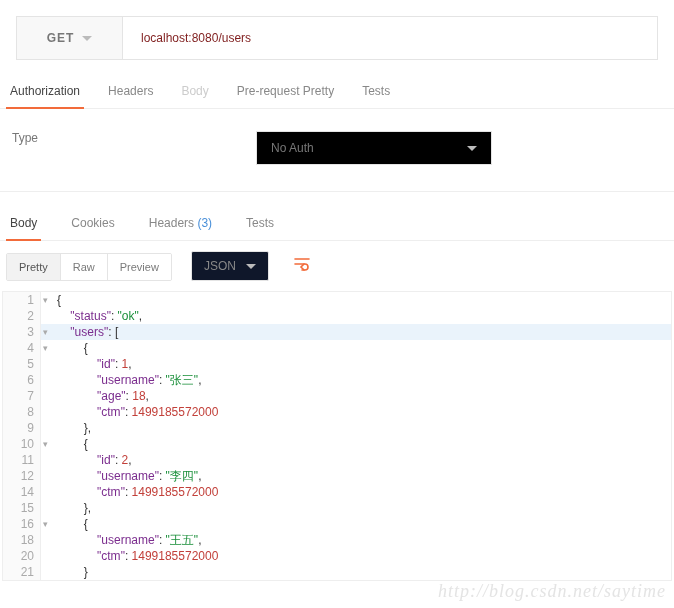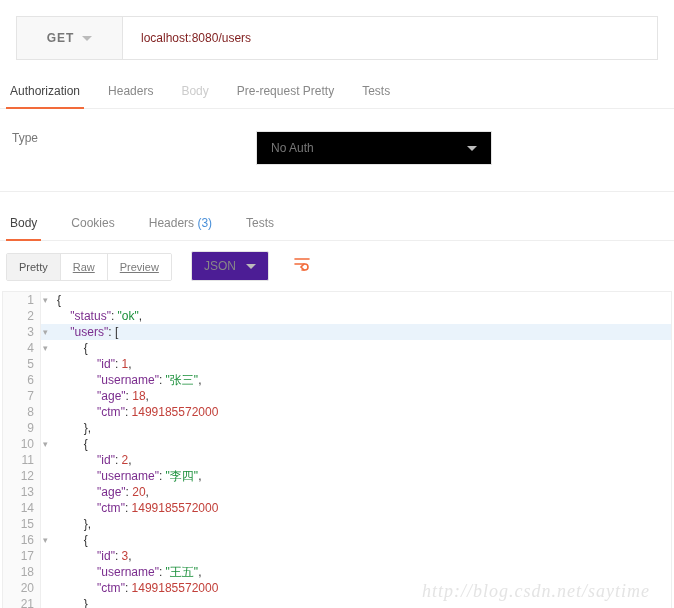--- a/index.html
+++ b/index.html
@@ -20,35 +20,35 @@
   .type-select { width: 236px; height: 34px; border: 1px solid #e4e4e4; background: #000000; display: flex; align-items: center; justify-content: space-between; padding: 0 14px; color: #777; cursor: pointer; }
   .resp-tabs { display: flex; gap: 30px; padding: 0 8px; margin-top: 14px; border-bottom: 1px solid #eee; }
   .resp-tab { padding: 10px 2px 10px; font-size: 12px; color: #888; cursor: pointer; position: relative; }
   .resp-tab.active { color: #444; }
   .resp-tab.active::after { content: ""; position: absolute; left: -2px; right: -2px; bottom: -1px; height: 2px; background: #f26b3a; }
   .count { color: #4a90d9; }
   .toolbar { display: flex; align-items: flex-end; gap: 11px; padding: 10px 6px; }
   .tool-group { display: flex; border: 1px solid #e4e4e4; border-radius: 2px; overflow: hidden; }
   .tool-btn { padding: 7px 12px; font-size: 11px; color: #7a7a7a; background: #fff; cursor: pointer; }
   .tool-btn.active { background: #f2f2f2; color: #555; }
-  .tool-btn + .tool-btn { border-left: 1px solid #e4e4e4; text-decoration: underline; }
-  .json-select { display: flex; align-items: center; gap: 10px; padding: 7px 12px; border: 1px solid #e4e4e4; border-radius: 2px; background: #4c1d95; color: #888; cursor: pointer; margin-left: 8px; }
+  .tool-btn + .tool-btn { border-left: 1px solid #e4e4e4; }
+  .json-select { display: flex; align-items: center; gap: 10px; padding: 7px 12px; border: 1px solid #e4e4e4; border-radius: 2px; background: #0f172a; color: #888; cursor: pointer; margin-left: 8px; }
   .wrap-btn { display: flex; align-items: center; justify-content: center; width: 32px; height: 30px; border-radius: 2px; background: #fff; cursor: pointer; margin-left: 6px; }
   .wrap-icon { color: #f26b3a; font-size: 16px; font-weight: bold; }
   .code-area { border: 1px solid #eee; margin: 0 2px; font-family: "Consolas", "Monaco", monospace; font-size: 12px; }
   .line { display: flex; min-height: 16px; line-height: 16px; }
   .line.hl { background: #eaf3fb; }
   .gutter { width: 38px; text-align: right; padding-right: 6px; color: #aaa; background: #fafafa; border-right: 1px solid #eee; user-select: none; position: relative; }
   .fold { width: 10px; color: #aaa; font-size: 9px; padding-left: 2px; }
   .code { padding-left: 6px; white-space: pre; color: #333; }
   .k { color: #7b2d8e; } 
   .s { color: #1a8f3a; } 
   .n { color: #c2403a; } 
   .p { color: #333; }    
-  .watermark { position: absolute; right: 24px; bottom: 6px; color: #e4e4e4; font-size: 18px; font-style: italic; letter-spacing: 1px; pointer-events: none; font-family: Georgia, serif; }
+  .watermark { position: absolute; right: 8px; bottom: 6px; color: #e4e4e4; font-size: 18px; font-style: italic; letter-spacing: 1px; pointer-events: none; font-family: Georgia, serif; }
 </style>
 </head>
 <body>
 
 <div class="topbar">
   <div class="method-btn">
     <span class="label">GET</span>
     <span class="chev"></span>
   </div>
   <div class="url-box">
@@ -160,45 +160,35 @@
       <div class="gutter">11</div>
       <div class="fold"></div>
       <div class="code">            <span class="k">"<span>id</span>"</span><span class="p">: </span><span class="n">2</span><span class="p">,</span></div>
     </div>
   <div class="line">
       <div class="gutter">12</div>
       <div class="fold"></div>
       <div class="code">            <span class="k">"<span>username</span>"</span><span class="p">: </span><span class="s">"<span>李四</span>"</span><span class="p">,</span></div>
     </div>
   <div class="line">
-      <div class="gutter">13</div>
-      <div class="fold"></div>
-      <div class="code">            <span class="k">"<span>age</span>"</span><span class="p">: </span><span class="n">20</span><span class="p">,</span></div>
-    </div>
-  <div class="line">
       <div class="gutter">14</div>
       <div class="fold"></div>
       <div class="code">            <span class="k">"<span>ctm</span>"</span><span class="p">: </span><span class="n">1499185572000</span></div>
     </div>
   <div class="line">
       <div class="gutter">15</div>
       <div class="fold"></div>
       <div class="code">        <span class="p">},</span></div>
     </div>
   <div class="line">
       <div class="gutter">16</div>
       <div class="fold">▾</div>
       <div class="code">        <span class="p">{</span></div>
     </div>
   <div class="line">
-      <div class="gutter">17</div>
-      <div class="fold"></div>
-      <div class="code">            <span class="k">"<span>id</span>"</span><span class="p">: </span><span class="n">3</span><span class="p">,</span></div>
-    </div>
-  <div class="line">
       <div class="gutter">18</div>
       <div class="fold"></div>
       <div class="code">            <span class="k">"<span>username</span>"</span><span class="p">: </span><span class="s">"<span>王五</span>"</span><span class="p">,</span></div>
     </div>
   <div class="line">
       <div class="gutter">20</div>
       <div class="fold"></div>
       <div class="code">            <span class="k">"<span>ctm</span>"</span><span class="p">: </span><span class="n">1499185572000</span></div>
     </div>
   <div class="line">

